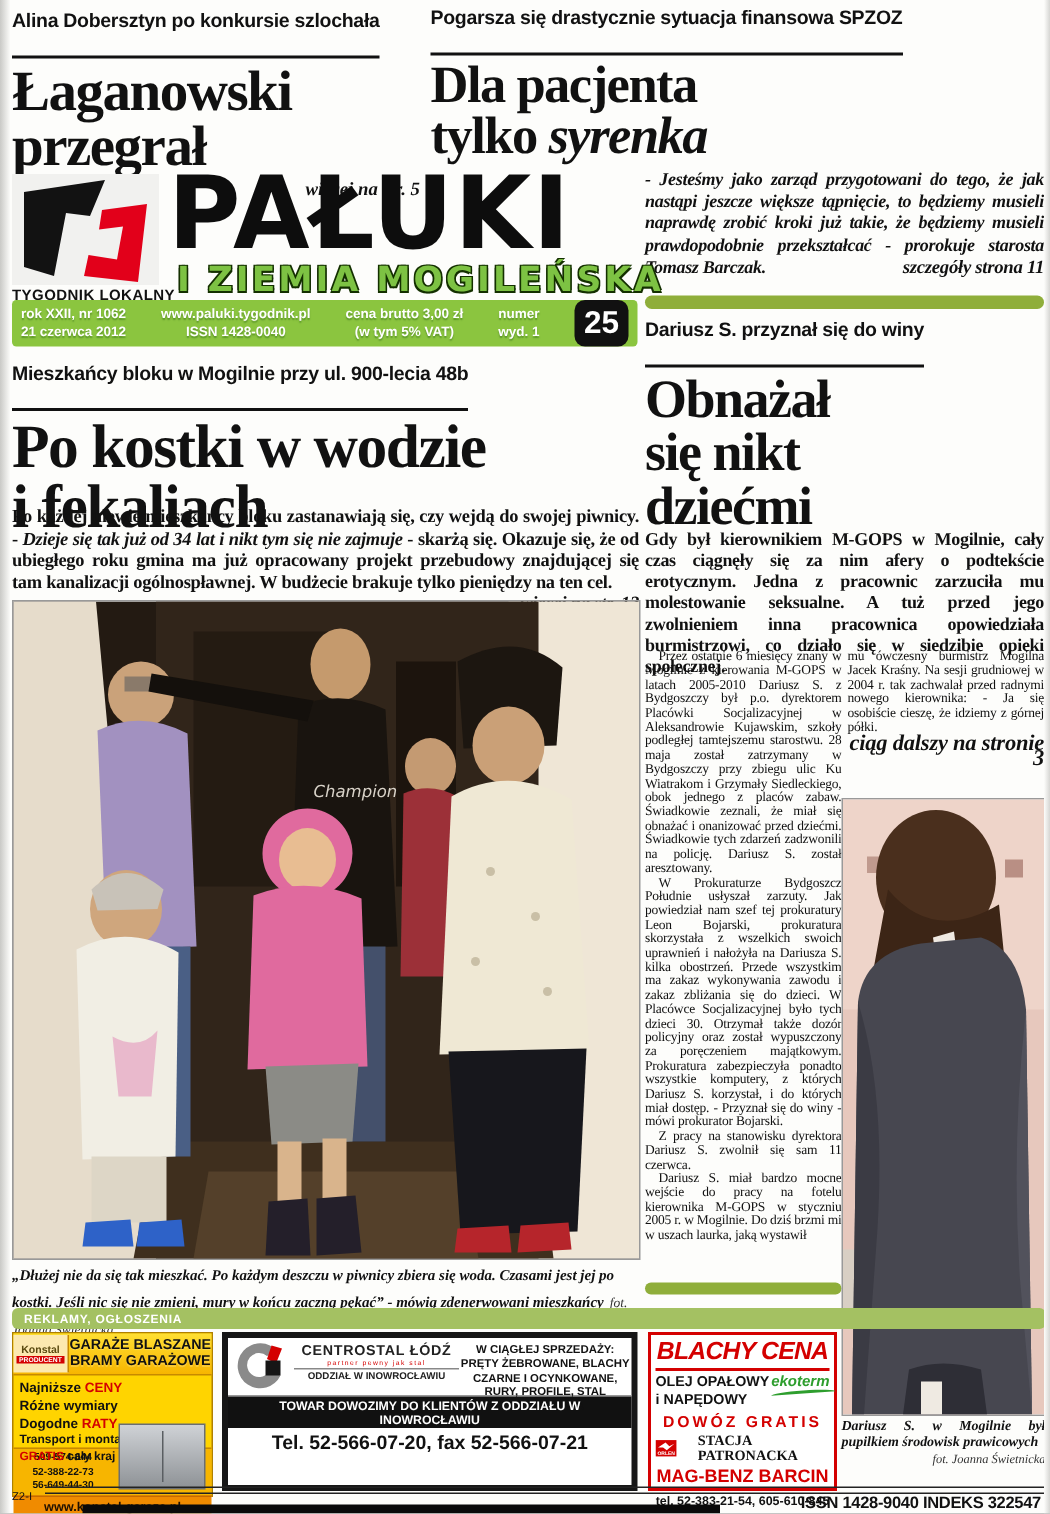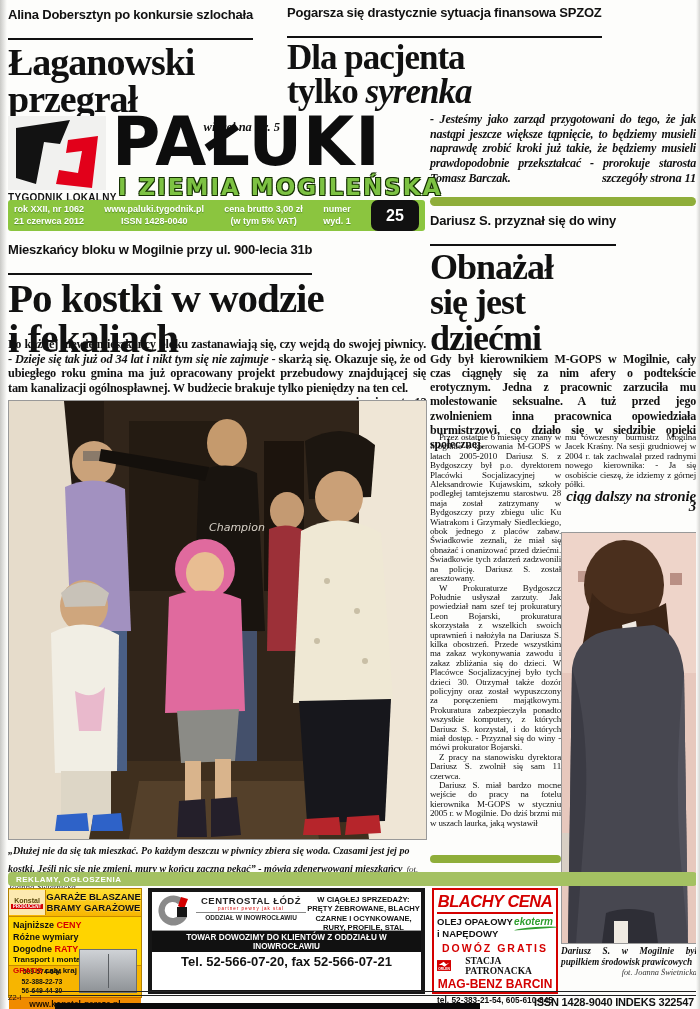--- a/index.html
+++ b/index.html
@@ -20,21 +20,21 @@
   .caption{font-weight:bold;font-style:italic;font-size:10px;line-height:1.2;text-align:justify;}
   .credit{font-weight:normal;font-style:italic;font-size:9px;color:#333;}
   .gbar{background:#8fae3a;border-radius:5px;}
   
   .mast-green{position:absolute;left:8px;top:200px;width:417px;height:31px;background:#8bc53f;
       border-radius:3px;display:flex;align-items:center;justify-content:space-between;
       padding:0 6px;box-sizing:border-box;}
   .mast-cell{font-family:"Liberation Sans",sans-serif;font-weight:bold;color:#fff;
       font-size:9px;line-height:1.25;text-align:center;text-shadow:0 1px 1px rgba(0,60,0,.35);}
   .issue-box{background:#111;color:#fff;font-family:"Liberation Sans",sans-serif;font-weight:bold;
-      font-size:16px;width:48px;height:31px;border-radius:7px;display:flex;align-items:center;
+      font-size:21px;width:36px;height:31px;border-radius:7px;display:flex;align-items:center;
       justify-content:center;}
   .paluki{font-family:"DejaVu Sans",sans-serif;font-weight:bold;font-size:66px;letter-spacing:1px;
       color:#0d0d0d;transform:scaleY(1.02);}
   .paluki-sub{font-family:"DejaVu Sans",sans-serif;font-weight:bold;font-size:23px;letter-spacing:2px;
       color:#7dc243;text-shadow:-1px -1px 0 #143000,1px -1px 0 #143000,-1px 1px 0 #143000,1px 1px 0 #143000;}
   .tl-tag{font-family:"Liberation Sans",sans-serif;font-weight:bold;font-size:10px;letter-spacing:.3px;}
   
   .rek-bar{position:absolute;left:8px;top:872px;width:689px;height:14px;background:#a4c162;
       border-radius:4px;display:flex;align-items:center;}
   .rek-bar span{font-family:"Liberation Sans",sans-serif;font-weight:bold;font-size:8px;color:#fff;
@@ -155,21 +155,21 @@
     </div>
     <div class="issue-box">25</div>
   </div>
 
   <div class="abs gbar" style="left:430px;top:197px;width:266px;height:9px;"></div>
 
   <div class="abs" style="left:430px;top:211px;width:266px;">
     <span class="kicker">Dariusz S. przyznał się do winy</span>
     <div class="headline" style="font-size:36px;margin-top:4px;">
       <div>Obnażał</div>
-      <div>się jest</div>
+      <div>się nikt</div>
       <div>dziećmi</div>
     </div>
   </div>
 
   <div class="abs lead" style="left:430px;top:352px;width:266px;font-size:12px;">Gdy był kierownikiem M-GOPS w Mogilnie, cały czas ciągnęły się za nim afery o podtekście erotycznym. Jedna z pracownic zarzuciła mu molestowanie seksualne. A tuż przed jego zwolnieniem inna pracownica opowiedziała burmistrzowi, co działo się w siedzibie opieki społecznej.</div>
 
   <div class="abs colTxt" style="left:430px;top:433px;width:131px;height:418px;overflow:hidden;">
     <p>Przez ostatnie 6 miesięcy znany w Mogilnie z kierowania M-GOPS w latach 2005-2010 Dariusz S. z Bydgoszczy był p.o. dyrektorem Placówki Socjalizacyjnej w Aleksandrowie Kujawskim, szkoły podległej tamtejszemu starostwu. 28 maja został zatrzymany w Bydgoszczy przy zbiegu ulic Ku Wiatrakom i Grzymały Siedleckiego, obok jednego z placów zabaw. Świadkowie zeznali, że miał się obnażać i onanizować przed dziećmi. Świadkowie tych zdarzeń zadzwonili na policję. Dariusz S. został aresztowany.</p>
     <p>W Prokuraturze Bydgoszcz Południe usłyszał zarzuty. Jak powiedział nam szef tej prokuratury Leon Bojarski, prokuratura skorzystała z wszelkich swoich uprawnień i nałożyła na Dariusza S. kilka obostrzeń. Przede wszystkim ma zakaz wykonywania zawodu i zakaz zbliżania się do dzieci. W Placówce Socjalizacyjnej było tych dzieci 30. Otrzymał także dozór policyjny oraz został wypuszczony za poręczeniem majątkowym. Prokuratura zabezpieczyła ponadto wszystkie komputery, z których Dariusz S. korzystał, i do których miał dostęp. - Przyznał się do winy - mówi prokurator Bojarski.</p>
     <p>Z pracy na stanowisku dyrektora Dariusz S. zwolnił się sam 11 czerwca.</p>
@@ -198,21 +198,21 @@
       <path d="M40,410 L44,380 Q66,372 92,380 L96,410 Z" fill="#2e2e36"></path>
       <rect x="52" y="388" width="14" height="22" fill="#efeae2"></rect>
     </svg>
   </div>
   <div class="abs" style="left:561px;top:946px;width:136px;">
     <div class="caption" style="font-size:9.3px;">Dariusz S. w Mogilnie był pupilkiem środowisk prawicowych</div>
     <div class="credit" style="text-align:right;font-size:8.3px;">fot. Joanna Świetnicka</div>
   </div>
 
   <div class="abs" style="left:8px;top:240px;width:418px;">
-    <span class="kicker">Mieszkańcy bloku w Mogilnie przy ul. 900-lecia 31b</span>
+    <span class="kicker">Mieszkańcy bloku w Mogilnie przy ul. 900-lecia 48b</span>
     <div class="headline" style="font-size:41px;margin-top:3px;">
       <div>Po kostki w wodzie</div>
       <div>i fekaliach</div>
     </div>
   </div>
 
   <div class="abs lead" style="left:8px;top:337px;width:418px;">
     <span>Po każdej ulewie mieszkańcy bloku zastanawiają się, czy wejdą do swojej piwnicy. - </span><span style="font-style:italic;">Dzieje się tak już od 34 lat i nikt tym się nie zajmuje</span><span> - skarżą się. Okazuje się, że od ubiegłego roku gmina ma już opracowany projekt przebudowy znajdującej się tam kanalizacji ogólnospławnej. W budżecie brakuje tylko pieniędzy na ten cel.</span>
     <span class="more" style="float:right;">więcej na str. 13</span>
   </div>

